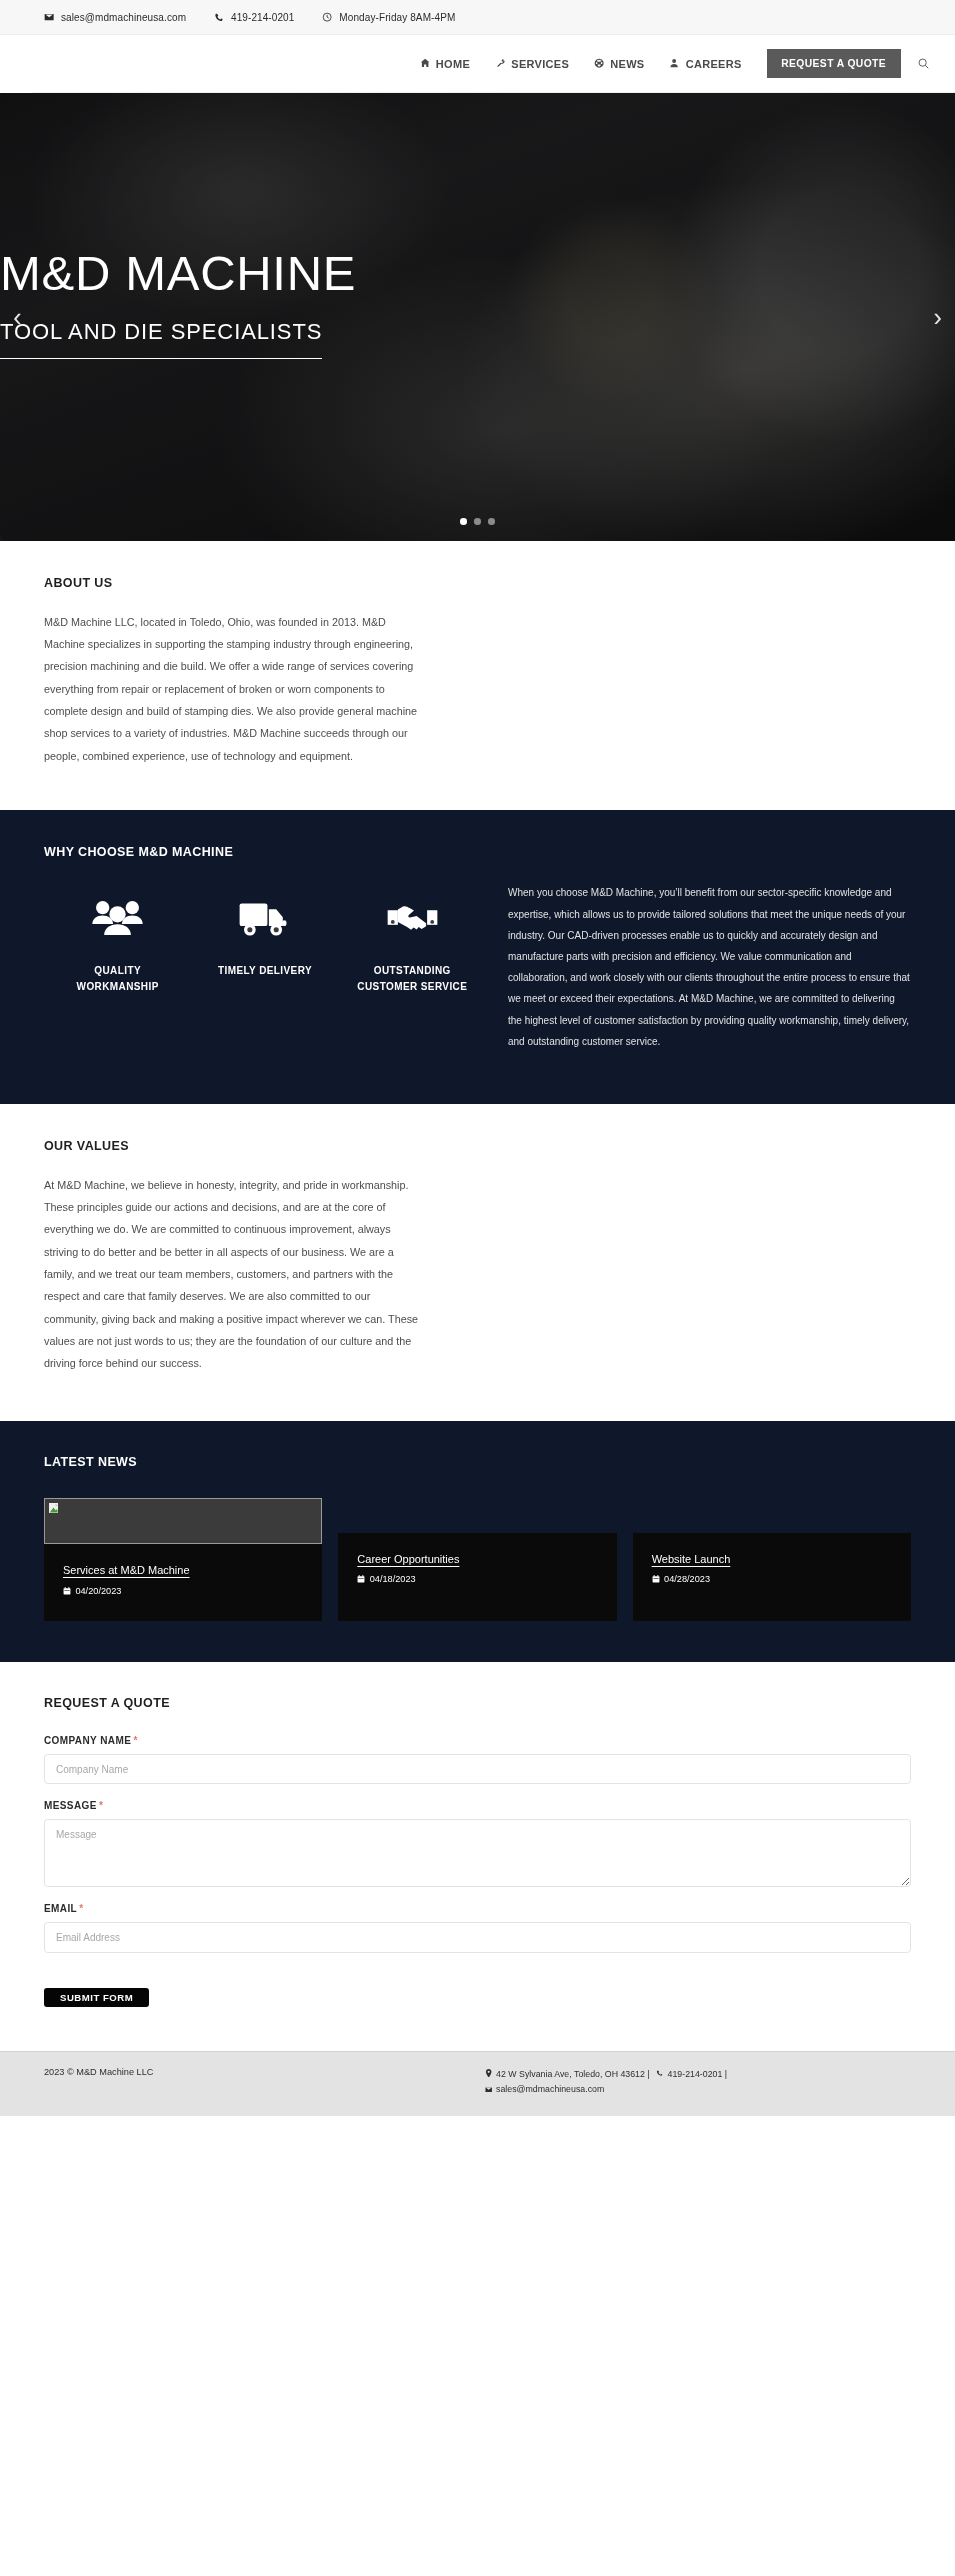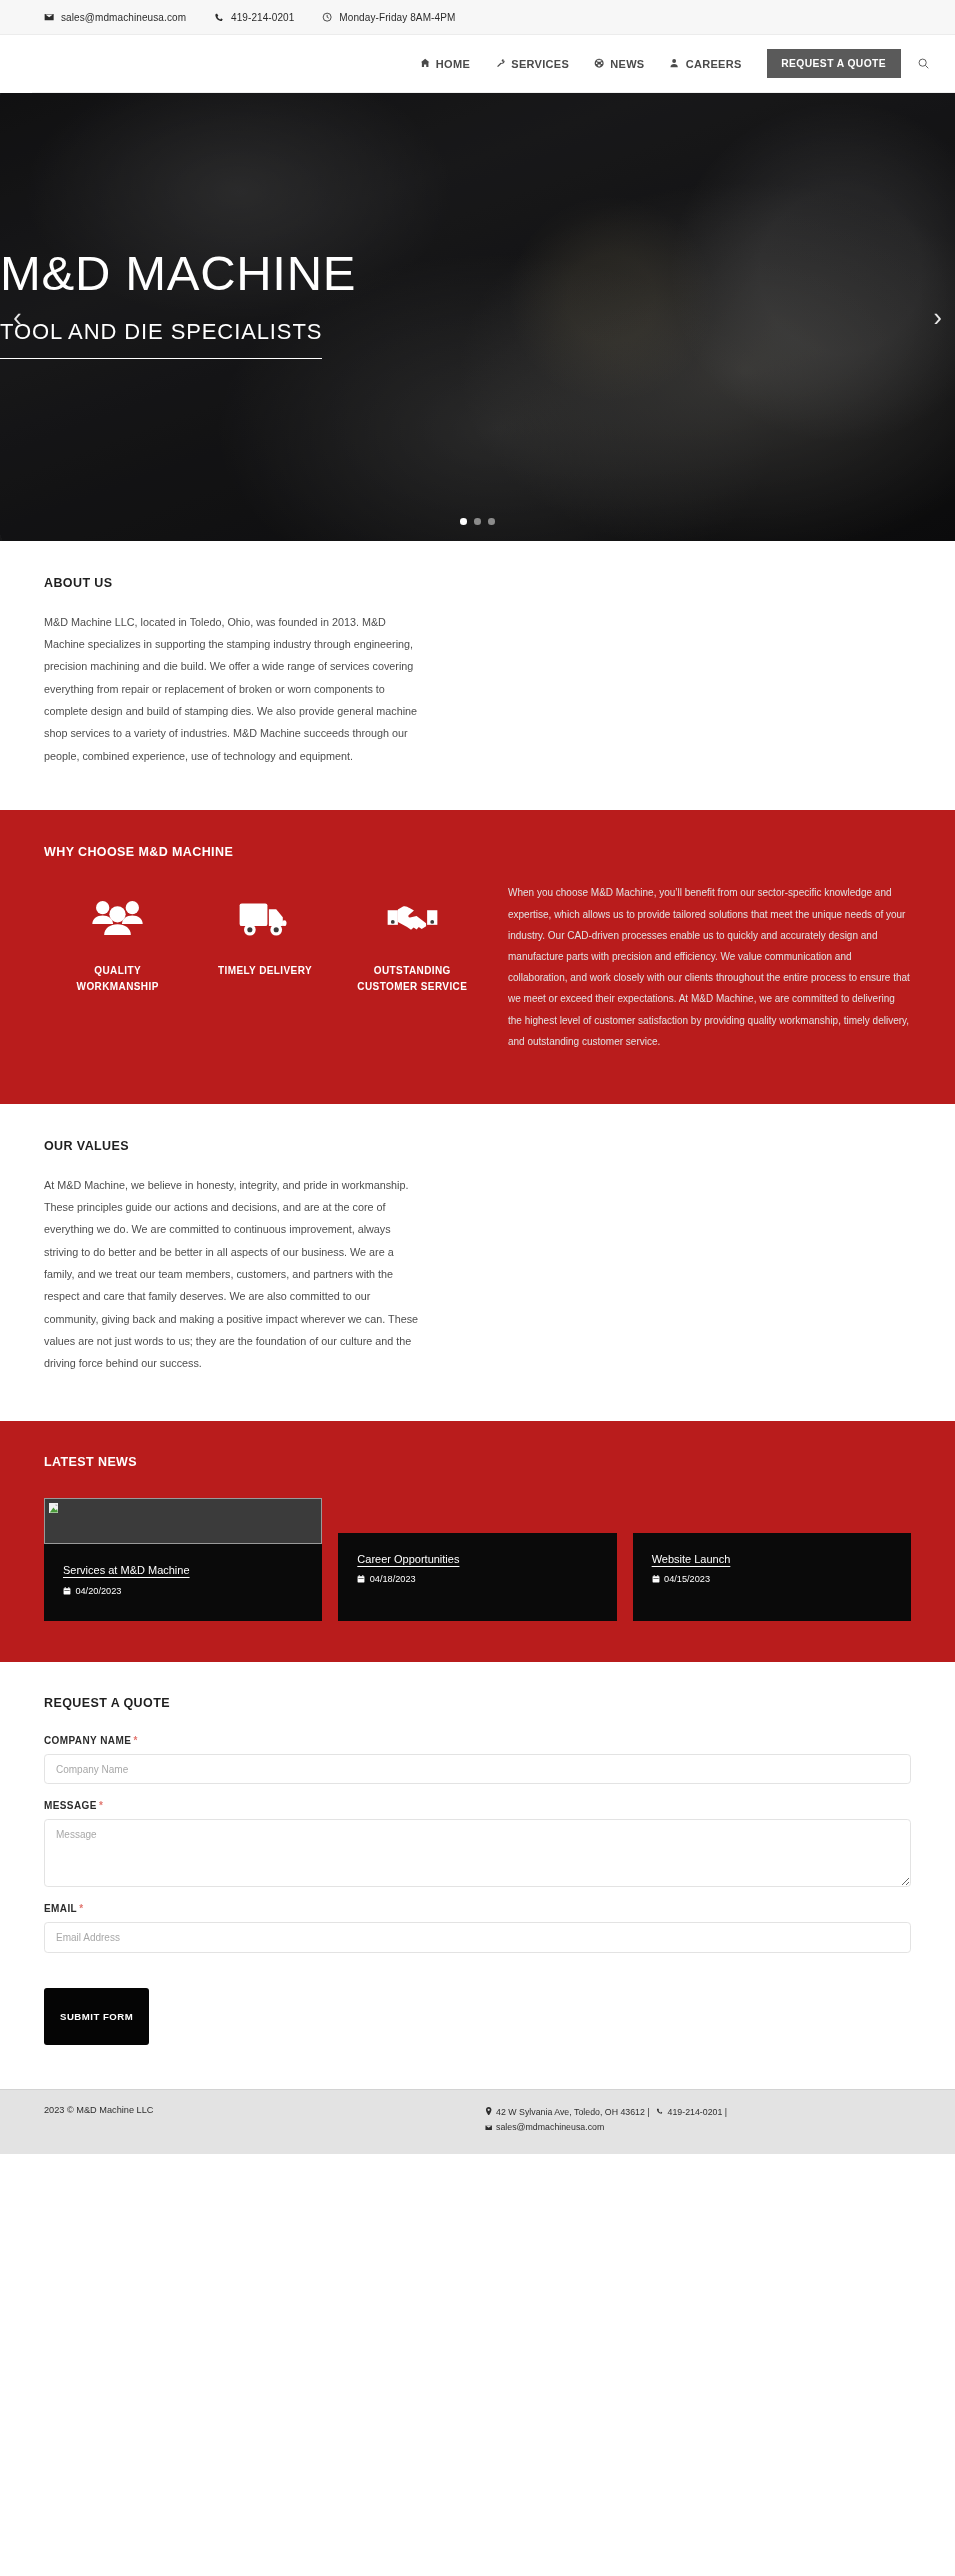--- a/index.html
+++ b/index.html
@@ -181,21 +181,21 @@
     color: #1f1f1f;
     margin-bottom: 20.6px;
   }
   .body-text {
     font-size: 10.8px;
     line-height: 2.07;
     color: #4d4d4d;
     max-width: 378px;
   }
 
-  .dark { background: #b91c1c; color: #fff; }
+  .dark { background: #0f172a; color: #fff; }
   .dark .section-title { color: #ffffff; }
 
   
   .why-grid {
     display: flex;
     gap: 22px;
     align-items: flex-start;
   }
   .why-features {
     display: flex;
@@ -298,21 +298,21 @@
   textarea.field { height: 68px; resize: vertical; display: block; }
   .submit-btn {
     background: #050505;
     color: #ffffff;
     border: none;
     border-radius: 2.9px;
     font-size: 9.6px;
     font-weight: 600;
     letter-spacing: 0.5px;
     text-transform: uppercase;
-    padding: 23px 16px;
+    padding: 4px 16px;
     cursor: pointer;
     font-family: "Liberation Sans", sans-serif;
     margin-top: 19px;
   }
 
   
   .footer {
     background: #e3e3e3;
     border-top: 0.7px solid #d2d2d2;
     padding: 14.7px 44px 17.7px 44px;
@@ -535,21 +535,21 @@
         <a class="news-link" href="#">Website Launch</a>
         <div class="news-date">
           <span class="ic">
             <svg width="8" height="8" viewBox="0 0 14 14" fill="#ffffff">
                 <rect x="1" y="2" width="12" height="11" rx="1"></rect>
                 <rect x="3" y="0" width="1.6" height="3"></rect>
                 <rect x="9.4" y="0" width="1.6" height="3"></rect>
                 <rect x="2.4" y="5.4" width="9.2" height="1" fill="#0a0a0a"></rect>
               </svg>
           </span>
-          <span>04/15/2023</span>
+          <span>04/28/2023</span>
         </div>
       </div>
     </div>
 
   </div>
 </section>
 
 <section class="section" style="padding:34px 44px 44px 44px;">
   <h2 class="section-title" style="margin-bottom:25px;">REQUEST A QUOTE</h2>
 

